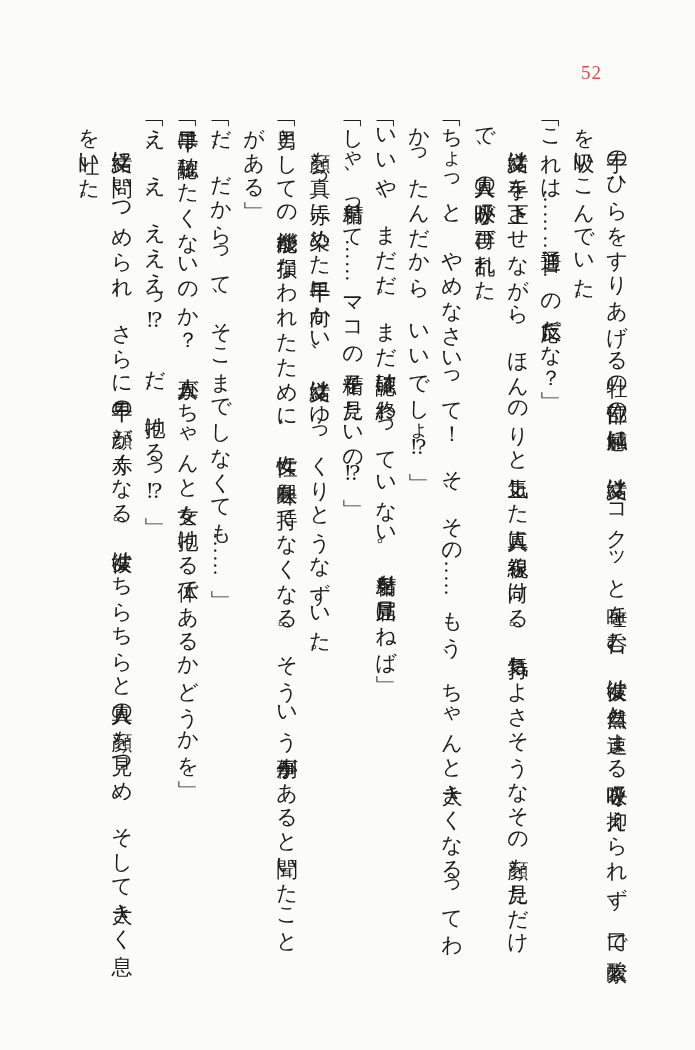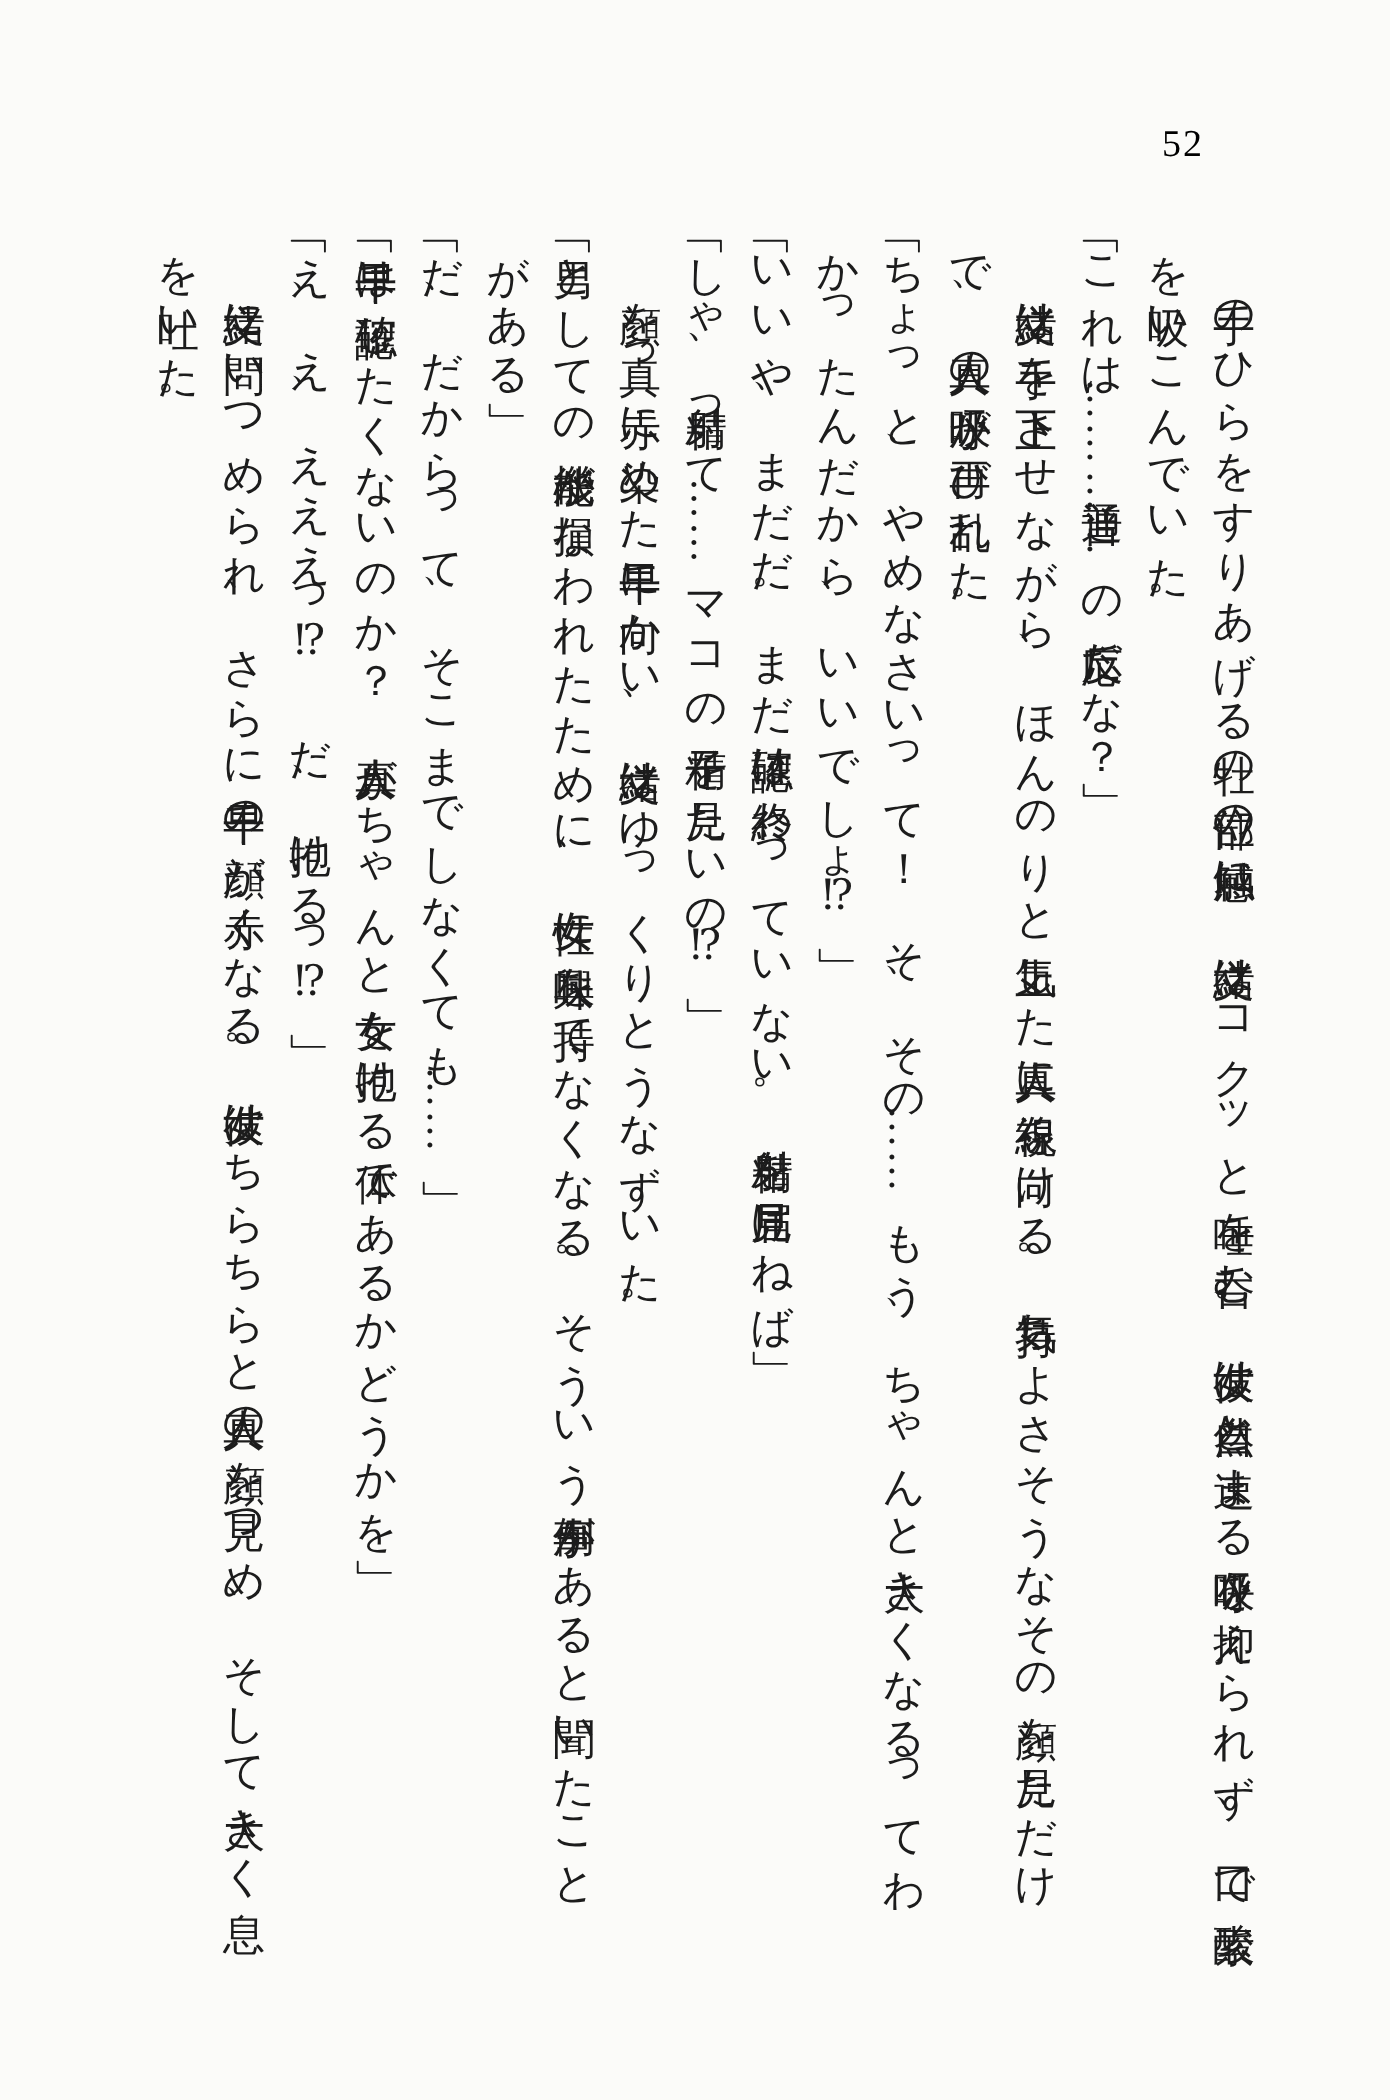--- a/index.html
+++ b/index.html
@@ -17,21 +17,21 @@
     width: 695px;
     height: 1050px;
     background: #fbfbf9;
     overflow: hidden;
   }
   .page-number {
     position: absolute;
     top: 63px;
     left: 581px;
     font-size: 19px;
-    color: #000000;
+    color: #ef4444;
     letter-spacing: 1px;
     line-height: 1;
   }
   .text-block {
     position: absolute;
     top: 113px;
     right: 62px;
     height: 838px;
     writing-mode: vertical-rl;
     text-orientation: mixed;

